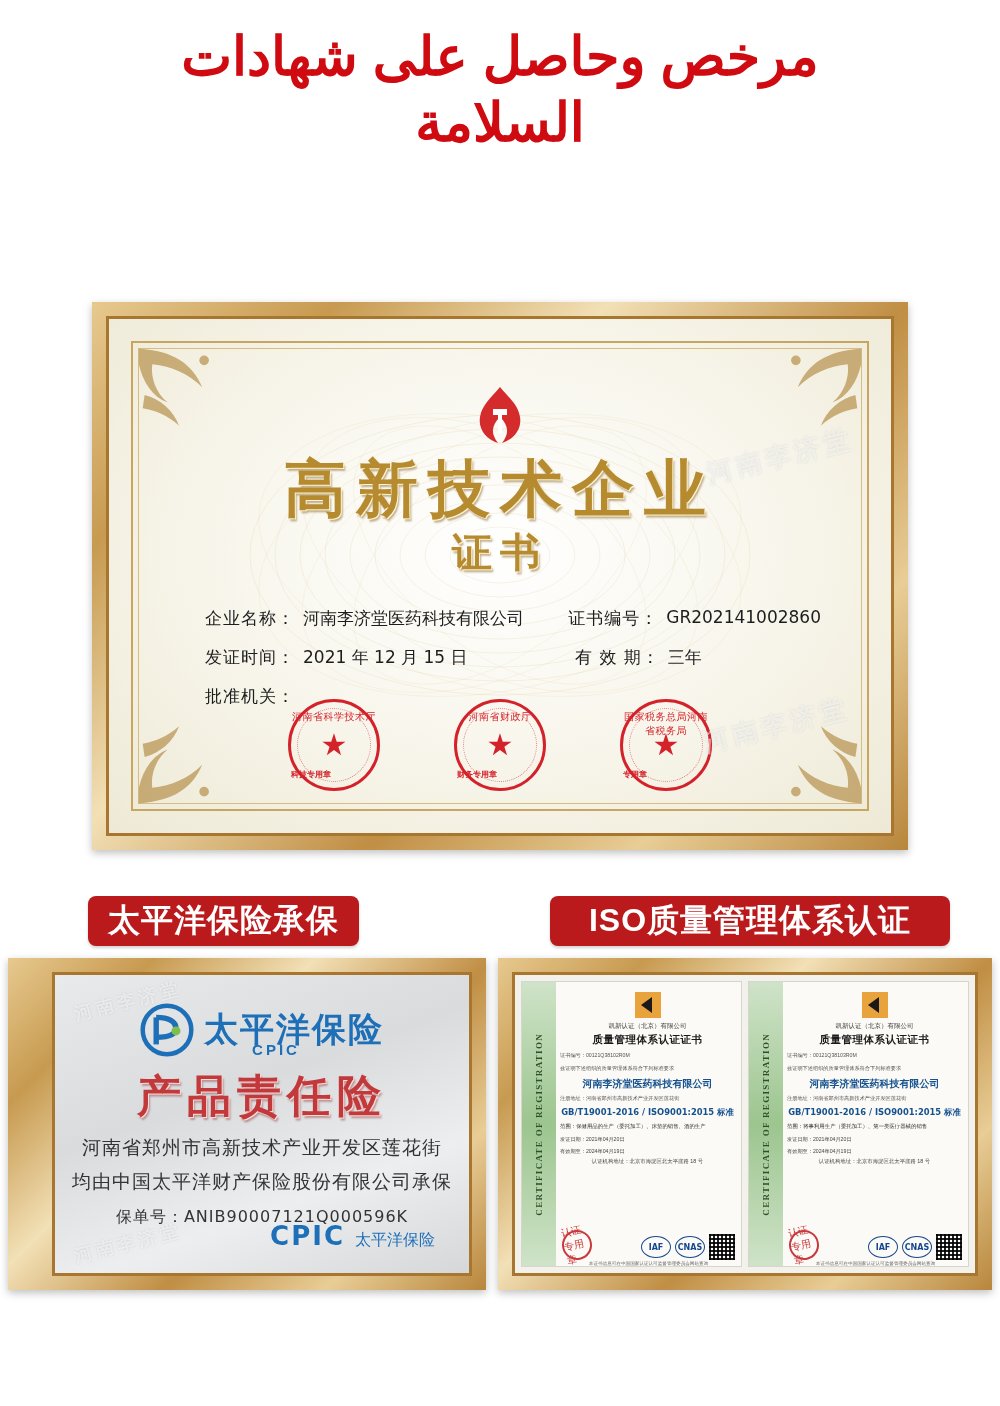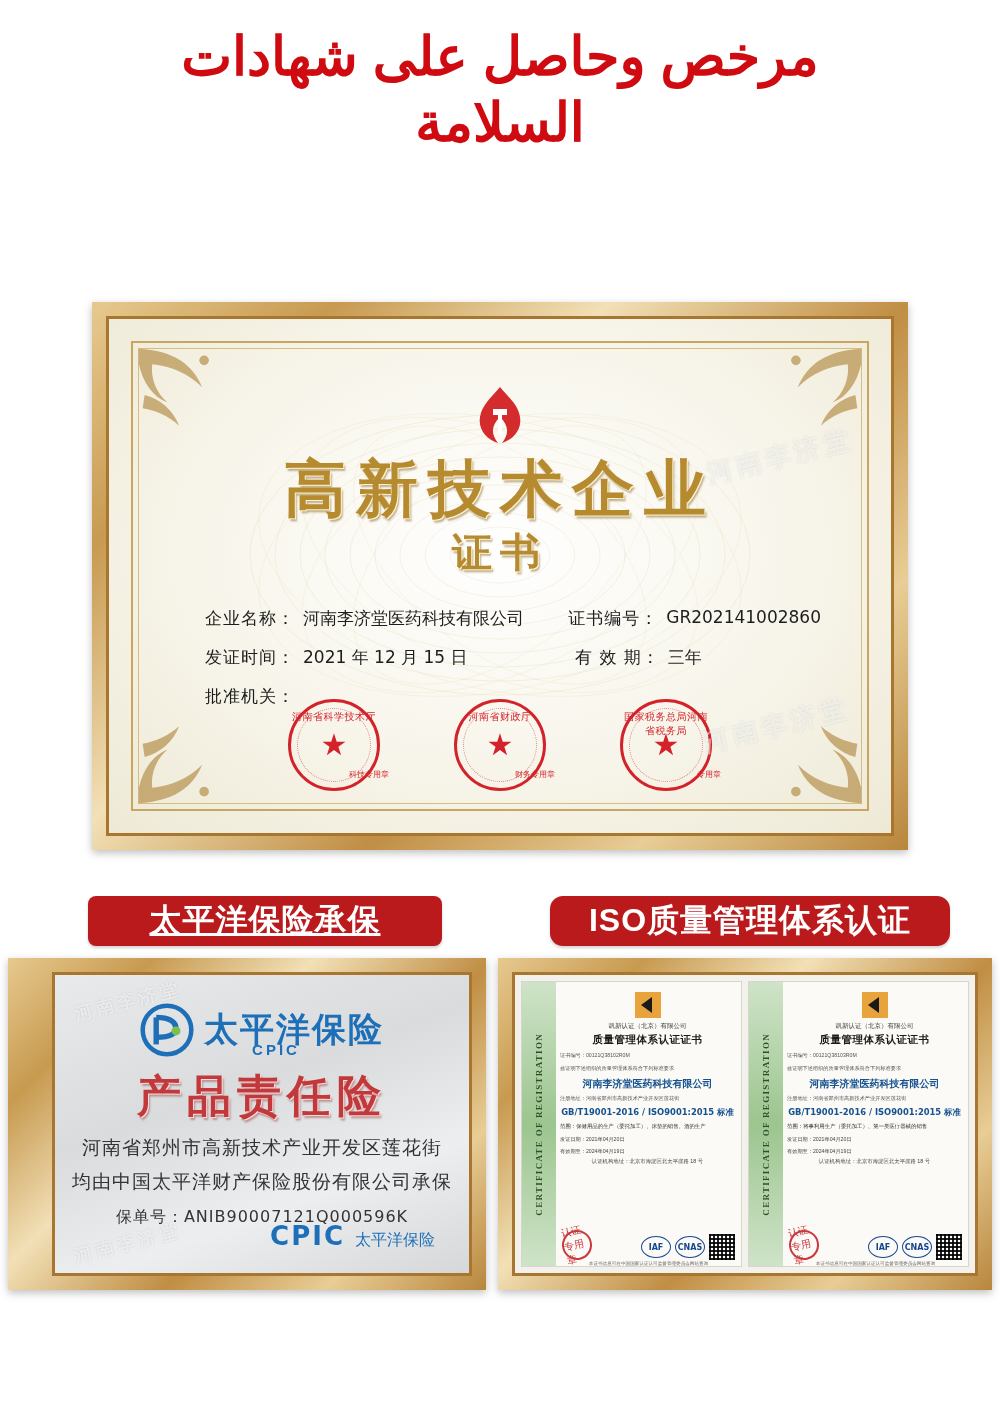--- a/index.html
+++ b/index.html
@@ -47,25 +47,25 @@
     width: 558px; height: 62px;
     font-size: 34px;
   }
   .ribbon-cn {
     font-size: 32px;
     letter-spacing: 1px;
     border-radius: 8px;
   }
   .ribbon-left {
     top: 896px; left: 88px;
-    width: 354px; height: 50px; text-decoration: underline;
+    width: 271px; height: 50px;
   }
   .ribbon-right {
     top: 896px; left: 550px;
-    width: 400px; height: 50px; border-radius: 13px;
+    width: 400px; height: 50px;
   }
 
   
   .frame {
     position: absolute;
     background: linear-gradient(135deg,#e7c98f 0%, #c79a50 18%, #f2e0b6 38%, #c08e44 60%, #e8cd96 80%, #b8863c 100%);
     padding: 14px;
     box-shadow: 0 3px 8px rgba(0,0,0,0.25);
   }
   .frame-inner-border {
@@ -157,22 +157,22 @@
   .seal .star { font-size: 30px; line-height: 1; color: #d4222a; }
   .seal .ring-text {
     position: absolute; inset: 6px; border-radius: 50%;
     border: 1px dotted rgba(212,34,42,.55);
   }
   .seal .seal-label {
     position: absolute; top: 8px; left: 0; width: 100%;
     text-align: center; font-size: 10px; letter-spacing: .5px;
   }
   .seal .seal-label-b {
-    position: absolute; bottom: 8px; left: 12px; width: 100%;
-    text-align: right; font-size: 8px;
+    position: absolute; bottom: 8px; left: 0; width: 100%;
+    text-align: left; font-size: 8px; font-weight: bold;
   }
 
   
   .watermark {
     position: absolute;
     color: rgba(255,255,255,0.55);
     font-size: 26px;
     font-weight: bold;
     letter-spacing: 4px;
     text-shadow: 0 0 2px rgba(0,0,0,.12);

